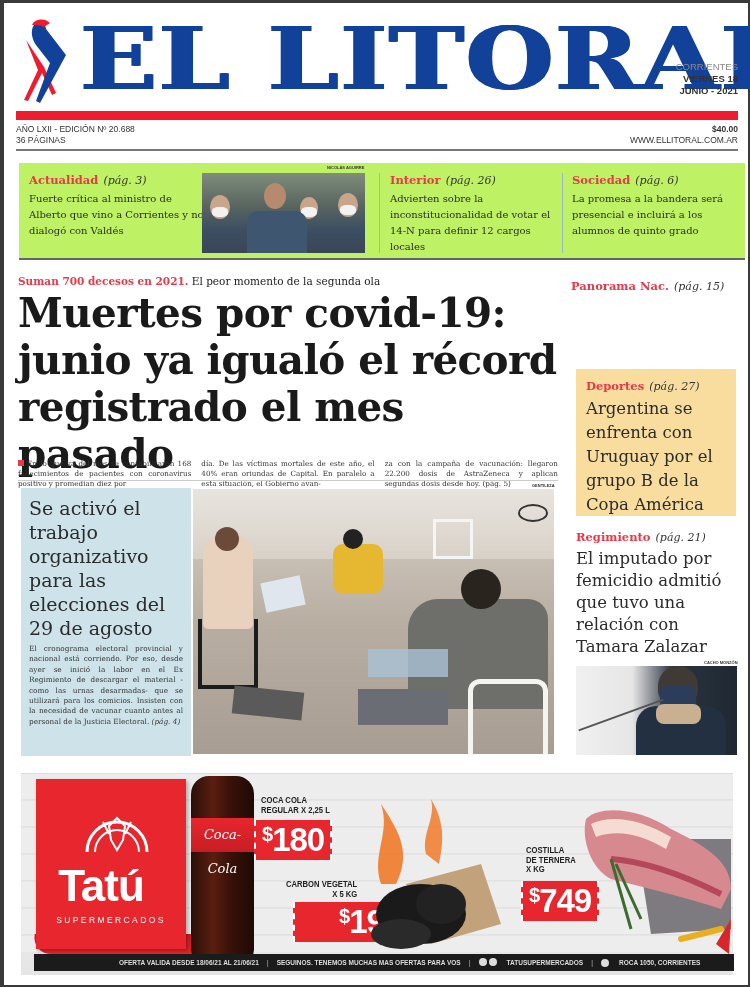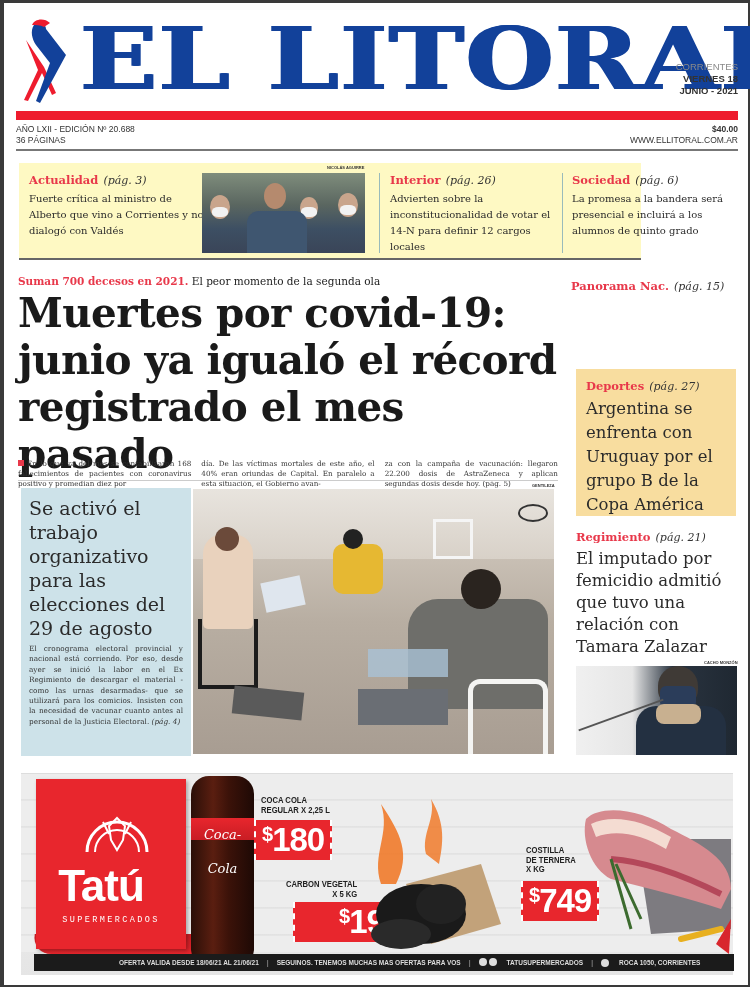--- a/index.html
+++ b/index.html
@@ -33,22 +33,22 @@
       position: absolute; top: 121px; font-family: "Liberation Sans", sans-serif;
       font-size: 8.5px; line-height: 11px; color: #333;
     }
     .edition-left { left: 12px; }
     .edition-right { right: 10px; text-align: right; }
     .edition-right .price { font-weight: bold; }
     .gray-rule { position: absolute; left: 12px; top: 146px; width: 722px; height: 2px; background: #777; }
 
     
     .teaser-strip {
-      position: absolute; left: 15px; top: 160px; width: 622px; height: 97px;
-      background: #fef9c3; border-bottom: 2px solid #666;
+      position: absolute; left: 15px; top: 160px; width: 726px; height: 97px;
+      background: #bef264; border-bottom: 2px solid #666;
     }
     .teaser { position: absolute; top: 6px; }
     .kicker {
       font-family: "DejaVu Serif", serif; font-weight: bold; font-size: 11.5px; color: #e8384a;
     }
     .kicker-page { font-style: italic; font-weight: normal; color: #333; font-size: 11px; }
     .teaser-head {
       font-family: "DejaVu Serif", serif; font-size: 10px; line-height: 16px; color: #2b2b2b;
       margin-top: 3px;
     }
@@ -151,29 +151,29 @@
       border-radius: 0 0 10px 40px; transform: skewX(-10deg);
     }
     .tatu-logo-icon { position: absolute; left: 47px; top: 25px; width: 68px; height: 50px; }
     .tatu-name {
       position: absolute; left: 0; top: 82px; width: 130px; text-align: center;
       font-family: "Liberation Sans", sans-serif; font-weight: bold; font-size: 44px; color: #fff;
       letter-spacing: -1px;
     }
     .tatu-sub {
       position: absolute; left: 0; top: 136px; width: 150px; text-align: center;
-      font-family: Liberation Mono, monospace; font-size: 8.5px; color: #fff; letter-spacing: 2.4px;
+      font-family: Liberation Sans, sans-serif; font-size: 8.5px; color: #fff; letter-spacing: 2.4px;
     }
     .coke-bottle {
       position: absolute; left: 170px; top: 2px; width: 63px; height: 184px;
       background: linear-gradient(90deg, #2a0f08 0%, #5a1e10 35%, #3b1209 60%, #1e0905 100%);
       border-radius: 18px 18px 10px 10px;
     }
     .coke-label {
-      position: absolute; left: 0; top: 42px; width: 63px; height: 22px;
+      position: absolute; left: 0; top: 42px; width: 63px; height: 34px;
       background: linear-gradient(180deg, #e8262d, #c81d24);
       color: #fff; font-family: "DejaVu Serif", serif; font-style: italic; font-size: 13px;
       text-align: center; line-height: 34px;
     }
     .product-label {
       position: absolute; font-family: "Liberation Sans", sans-serif; font-weight: bold;
       font-size: 8.5px; line-height: 9.5px; color: #222; transform: scaleX(0.9); transform-origin: left;
     }
     .price-tag {
       position: absolute; background: #e8262d; color: #fff;

